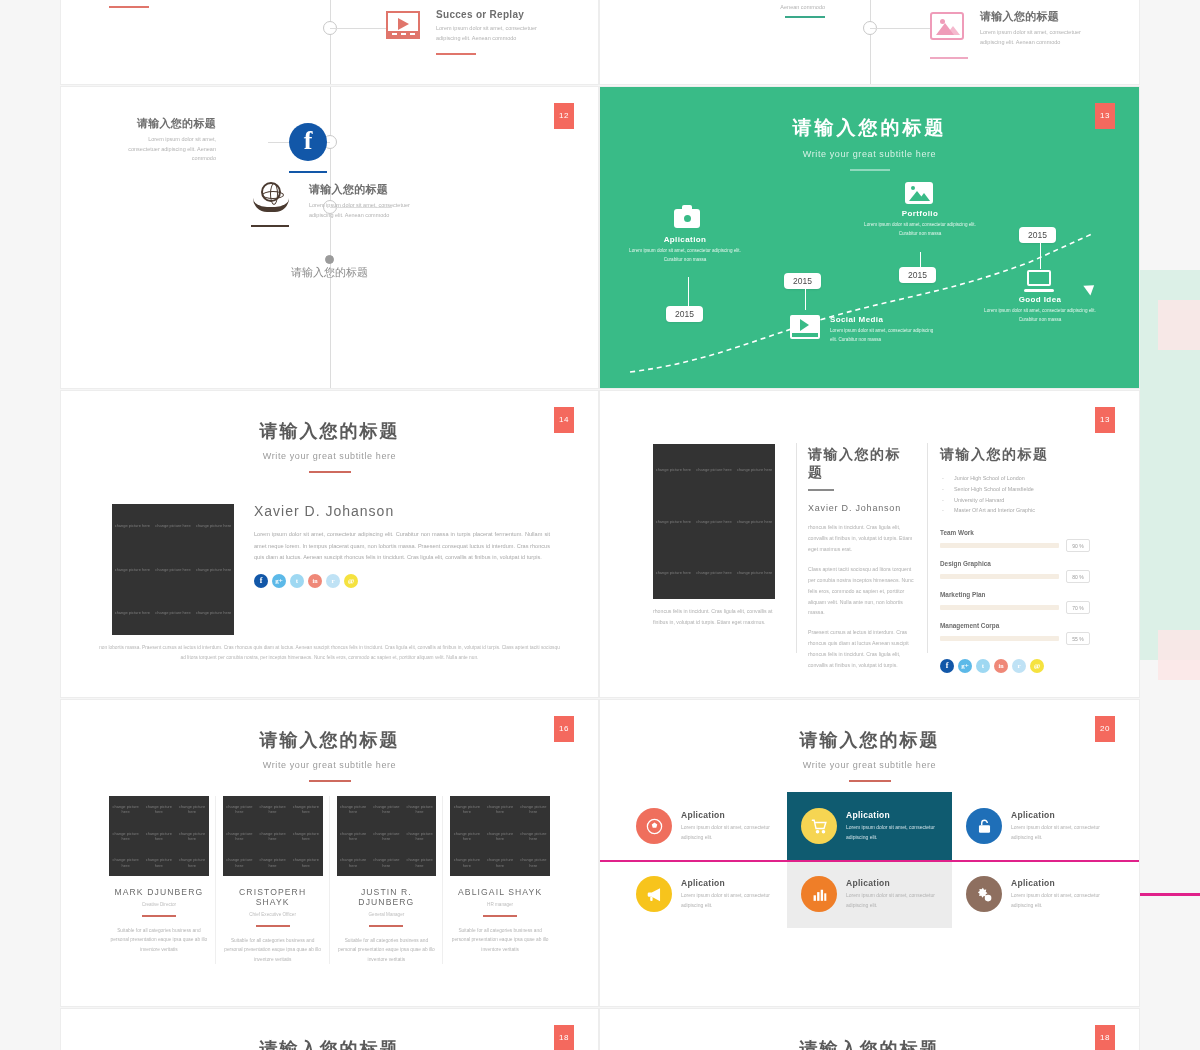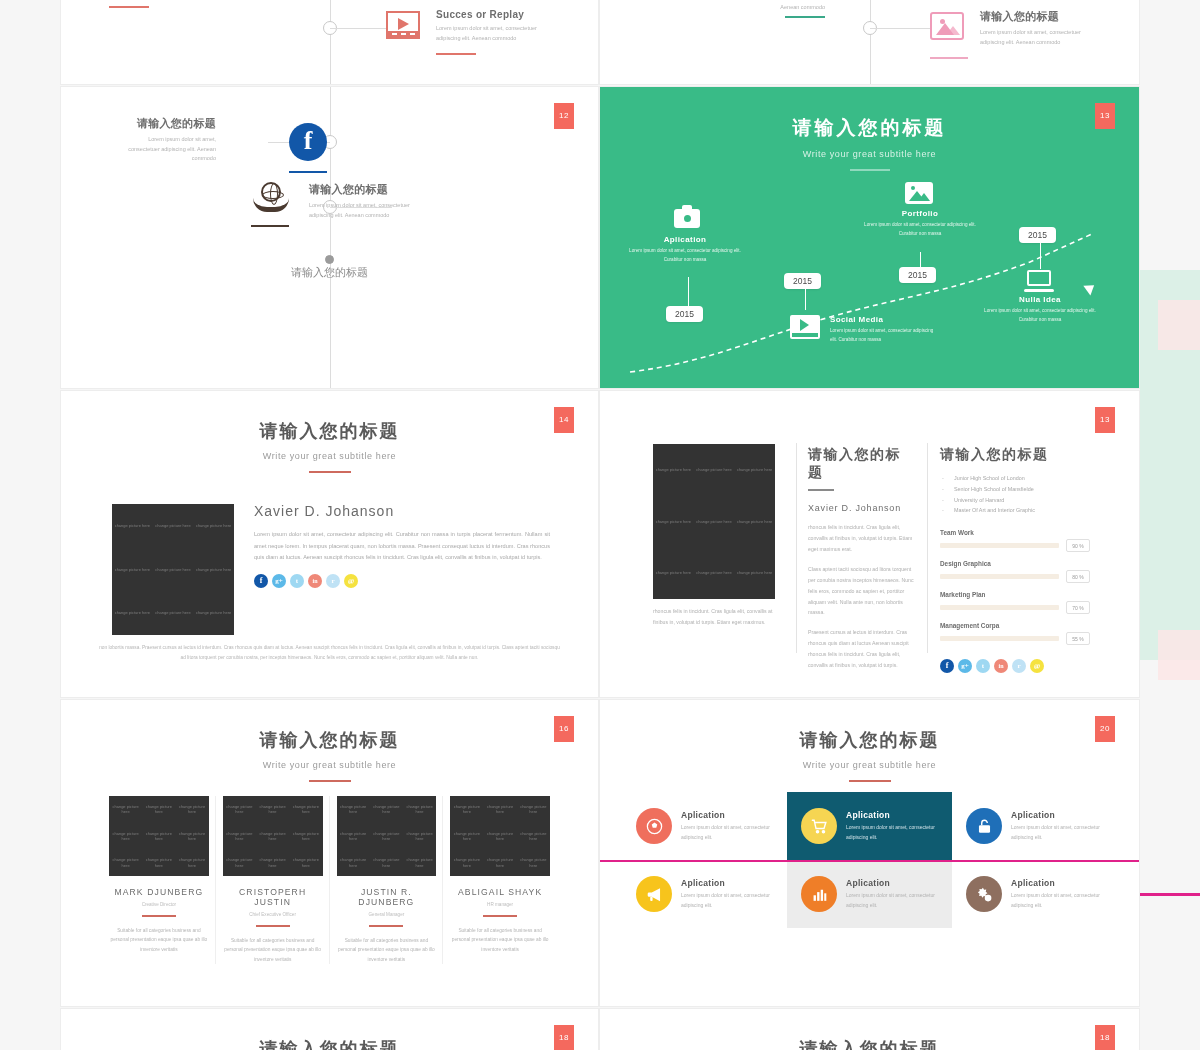--- a/index.html
+++ b/index.html
@@ -344,21 +344,21 @@
 
       <div class="yr" style="left:419px;top:140px">2015</div>
       <div class="yr-stem" style="left:440px;top:155px;height:27px"></div>
       <div class="icon-box" style="left:424px;top:183px">
         <div class="lap">
             <span class="scr"></span>
             <span class="base"></span>
           </div>
       </div>
       <div class="gw" style="left:375px;top:208px;width:130px;text-align:center">
-        <div class="g-h">Nulla Idea</div>
+        <div class="g-h">Good Idea</div>
         <div class="g-p">Lorem ipsum dolor sit amet, consectetur adipiscing elit. Curabitur non massa</div>
       </div>
     </div>
 
     <div class="slide col-l row-2">
       <div class="badge">14</div>
       <div style="padding-top:28px">
         <div class="s-title">请输入您的标题</div>
         <div class="s-sub">Write your great subtitle here</div>
         <div class="s-rule"></div>
@@ -501,21 +501,21 @@
             <span class="ph-cell" style="left:0;top:0">change picture here</span>
             <span class="ph-cell" style="left:33.3%;top:0">change picture here</span>
             <span class="ph-cell" style="left:66.6%;top:0">change picture here</span>
             <span class="ph-cell" style="left:0;top:33.3%">change picture here</span>
             <span class="ph-cell" style="left:33.3%;top:33.3%">change picture here</span>
             <span class="ph-cell" style="left:66.6%;top:33.3%">change picture here</span>
             <span class="ph-cell" style="left:0;top:66.6%">change picture here</span>
             <span class="ph-cell" style="left:33.3%;top:66.6%">change picture here</span>
             <span class="ph-cell" style="left:66.6%;top:66.6%">change picture here</span>
           </div>
-          <div class="team-name">CRISTOPERH JUSTIN</div>
+          <div class="team-name">CRISTOPERH SHAYK</div>
           <div class="team-role">Chief Executive Officer</div>
           <div class="team-rule"></div>
           <div class="team-desc">Suitable for all categories business and personal presentation eaque ipsa quae ab illo inventore veritatis</div>
           <div class="sep"></div>
         </div>
         <div class="team-card">
           <div class="ph-img team-photo">
             <span class="ph-cell" style="left:0;top:0">change picture here</span>
             <span class="ph-cell" style="left:33.3%;top:0">change picture here</span>
             <span class="ph-cell" style="left:66.6%;top:0">change picture here</span>

